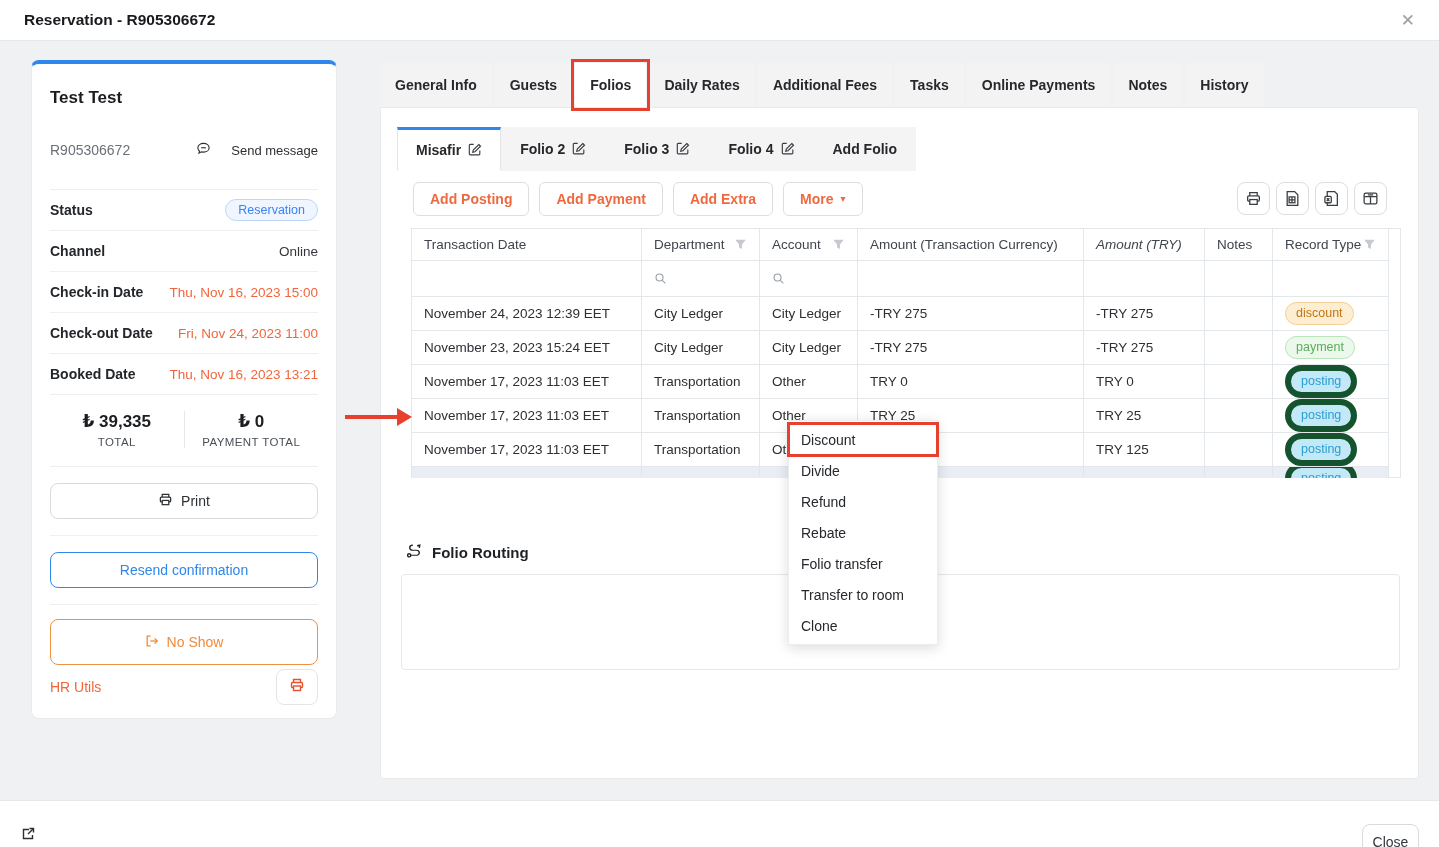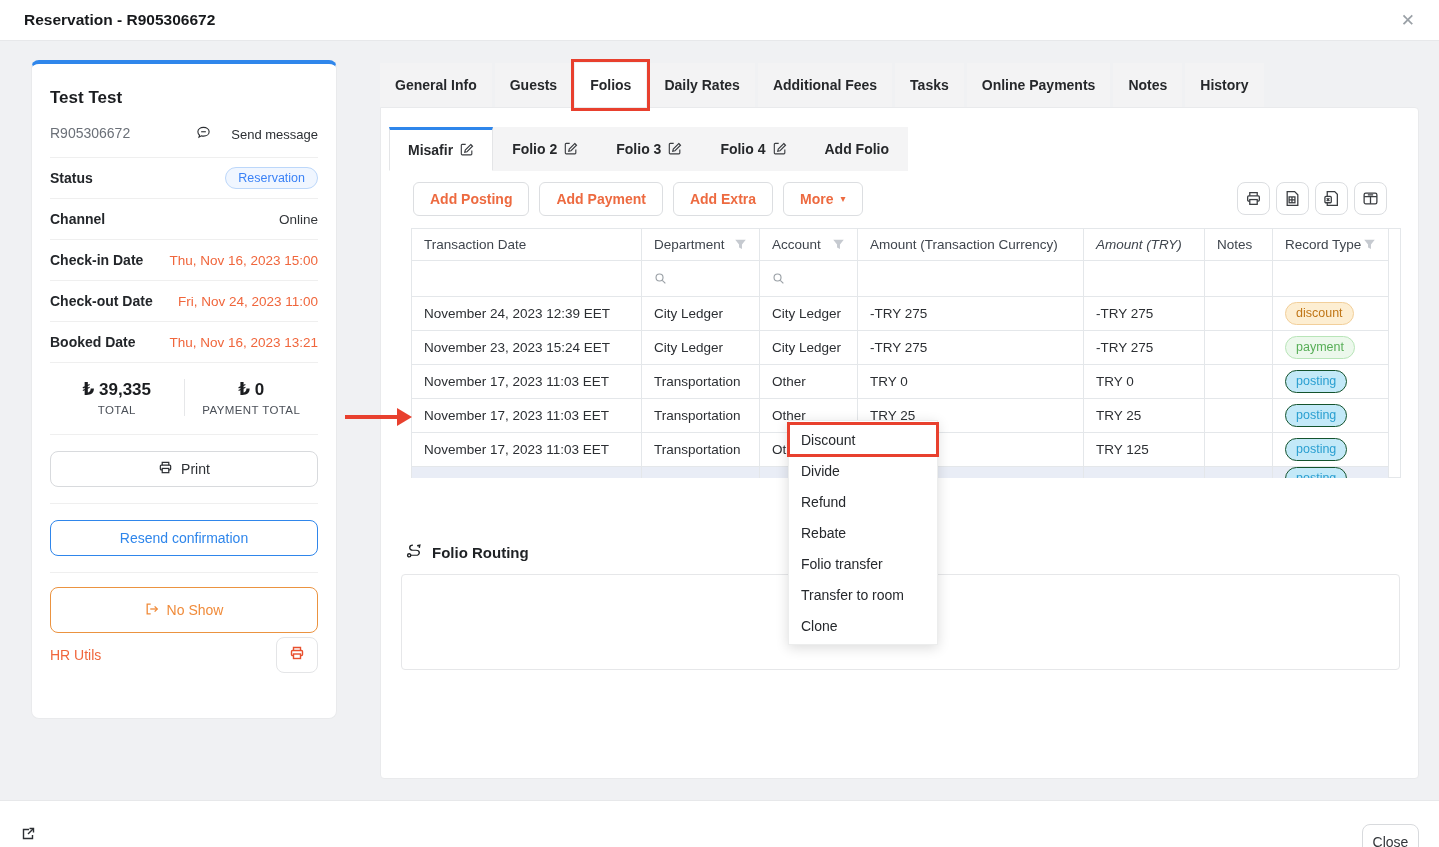--- a/index.html
+++ b/index.html
@@ -17,21 +17,21 @@
   .modal-footer{position:absolute;left:0;top:800px;width:1439px;height:47px;background:#fff;
     border-top:1px solid #e7e8ea;z-index:5;}
   .share-btn{position:absolute;left:20px;top:25px;color:#2c2f33;cursor:pointer;}
   .close-btn{position:absolute;left:1362px;top:23px;width:57px;height:36px;background:#fff;
     border:1px solid #d8dadd;border-radius:8px;font-size:14px;color:#33363a;cursor:pointer;
     font-family:inherit;}
   
   .sidebar{position:absolute;left:31px;top:60px;width:306px;height:659px;background:#fff;
     border:1px solid #e9eaec;border-top:4px solid #2f86eb;border-radius:8px;padding:14px 18px 0 18px;}
   .guest-name{font-size:17px;font-weight:700;margin-top:10px;color:#1b1d20;}
-  .code-row{display:flex;margin-top:17px;padding-bottom:14px;border-bottom:1px solid #efefef;}
+  .code-row{display:flex;align-items:center;margin-top:33px;padding-bottom:30px;border-bottom:1px solid #efefef;}
   .res-code{font-size:14px;color:#6b7078;}
   .send-message{margin-left:auto;display:flex;align-items:center;gap:20px;font-size:13px;color:#2c2f33;cursor:pointer;}
   .field-row{display:flex;align-items:center;height:41px;border-bottom:1px solid #efefef;}
   .field-label{font-size:14px;font-weight:700;color:#23262a;}
   .field-value{margin-left:auto;font-size:13.5px;color:#33363a;text-align:right;}
   .field-value.accent{color:#f0663c;}
   .badge-pill{display:inline-block;font-size:12.5px;color:#3b82f6;background:#f0f6ff;
     border:1px solid #bcd7fa;border-radius:999px;padding:3px 12px;}
   .totals{display:flex;align-items:center;padding:16px 0 18px 0;border-bottom:1px solid #efefef;}
   .total-cell{flex:1;text-align:center;}
@@ -51,21 +51,21 @@
     border-radius:8px;display:flex;align-items:center;justify-content:center;color:#e8502e;cursor:pointer;}
   
   .main-tabs{position:absolute;left:380px;top:63px;height:44px;display:flex;gap:3px;z-index:2;}
   .tab{height:44px;display:flex;align-items:center;padding:0 15px;background:#f3f3f4;
     font-size:14px;font-weight:600;color:#26282b;cursor:pointer;white-space:nowrap;}
   .tab.active{background:#fff;outline:3px solid #e8402e;outline-offset:1px;z-index:3;}
   
   .panel{position:absolute;left:380px;top:107px;width:1039px;height:672px;background:#fff;
     border:1px solid #e9eaec;border-radius:0 4px 4px 4px;z-index:1;}
   
-  .folio-tabs{position:absolute;left:8px;top:19px;display:flex;}
+  .folio-tabs{position:absolute;left:16px;top:19px;display:flex;}
   .ftab{height:44px;display:flex;align-items:center;justify-content:center;gap:7px;padding:0 18px;
     background:#f4f4f5;font-size:14px;font-weight:700;color:#26282b;cursor:pointer;
     border:1px solid transparent;}
   .ftab.active{background:#fff;border:1px solid #e4e5e7;border-bottom-color:#fff;border-top:3px solid #2f86eb;}
   .ftab .edit-ic{color:#3a3d41;display:flex;}
   
   .actions{position:absolute;left:32px;top:74px;display:flex;gap:10px;}
   .action-btn{height:34px;padding:0 16px;background:#fff;border:1px solid #dcdee1;border-radius:6px;
     font-size:14px;font-weight:600;color:#ed6a40;display:flex;align-items:center;gap:7px;cursor:pointer;
     font-family:inherit;}
@@ -82,21 +82,21 @@
   .head .cell{height:32px;color:#3f454d;font-weight:400;}
   .head .cell .funnel{margin-left:auto;color:#c6cad0;display:flex;}
   .filter .cell{height:36px;color:#9aa0a6;}
   .filter .cell .mag{display:flex;color:#9aa0a6;margin-right:6px;}
   .filter input{border:none;outline:none;width:100%;font-size:13px;font-family:inherit;color:#33363a;background:transparent;}
   .data .cell{height:34px;background:#fff;}
   .partial .cell{height:12px;background:#e9edf6;border-bottom:none;}
   .badge{display:inline-block;font-size:12.5px;border-radius:999px;padding:3px 10px;line-height:1.2;}
   .badge.discount{background:#fdeed2;border:1px solid #f2cf9a;color:#c07617;}
   .badge.payment{background:#ecf8ec;border:1px solid #b8e5b8;color:#57ae57;}
-  .badge.posting{background:#c3e9f8;border:1px solid #14532d;color:#2a9fd1;}
+  .badge.posting{background:#c3e9f8;border:6px solid #14532d;color:#2a9fd1;}
   .partial .badge{margin-top:10px;}
   .vscroll{position:absolute;left:1007px;top:120px;width:13px;height:250px;background:#fff;
     border:1px solid #e4e7ea;cursor:pointer;}
   
   .routing-head{position:absolute;left:25px;top:434px;display:flex;align-items:center;gap:9px;
     font-size:15px;font-weight:600;color:#1f2225;}
   .routing-box{position:absolute;left:20px;top:466px;width:999px;height:96px;border:1px solid #e6e7e9;border-radius:4px;}
   
   .ctx-menu{position:absolute;left:788px;top:420px;width:150px;background:#fff;z-index:10;
     border:1px solid #eceded;box-shadow:0 3px 12px rgba(0,0,0,.14);padding:3px 0;}

